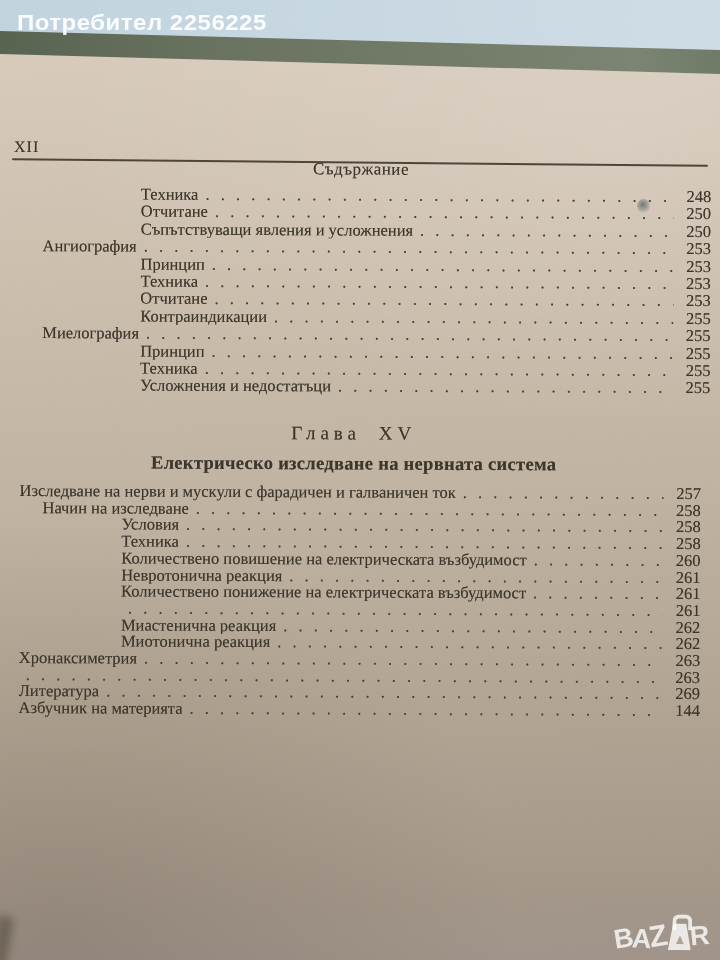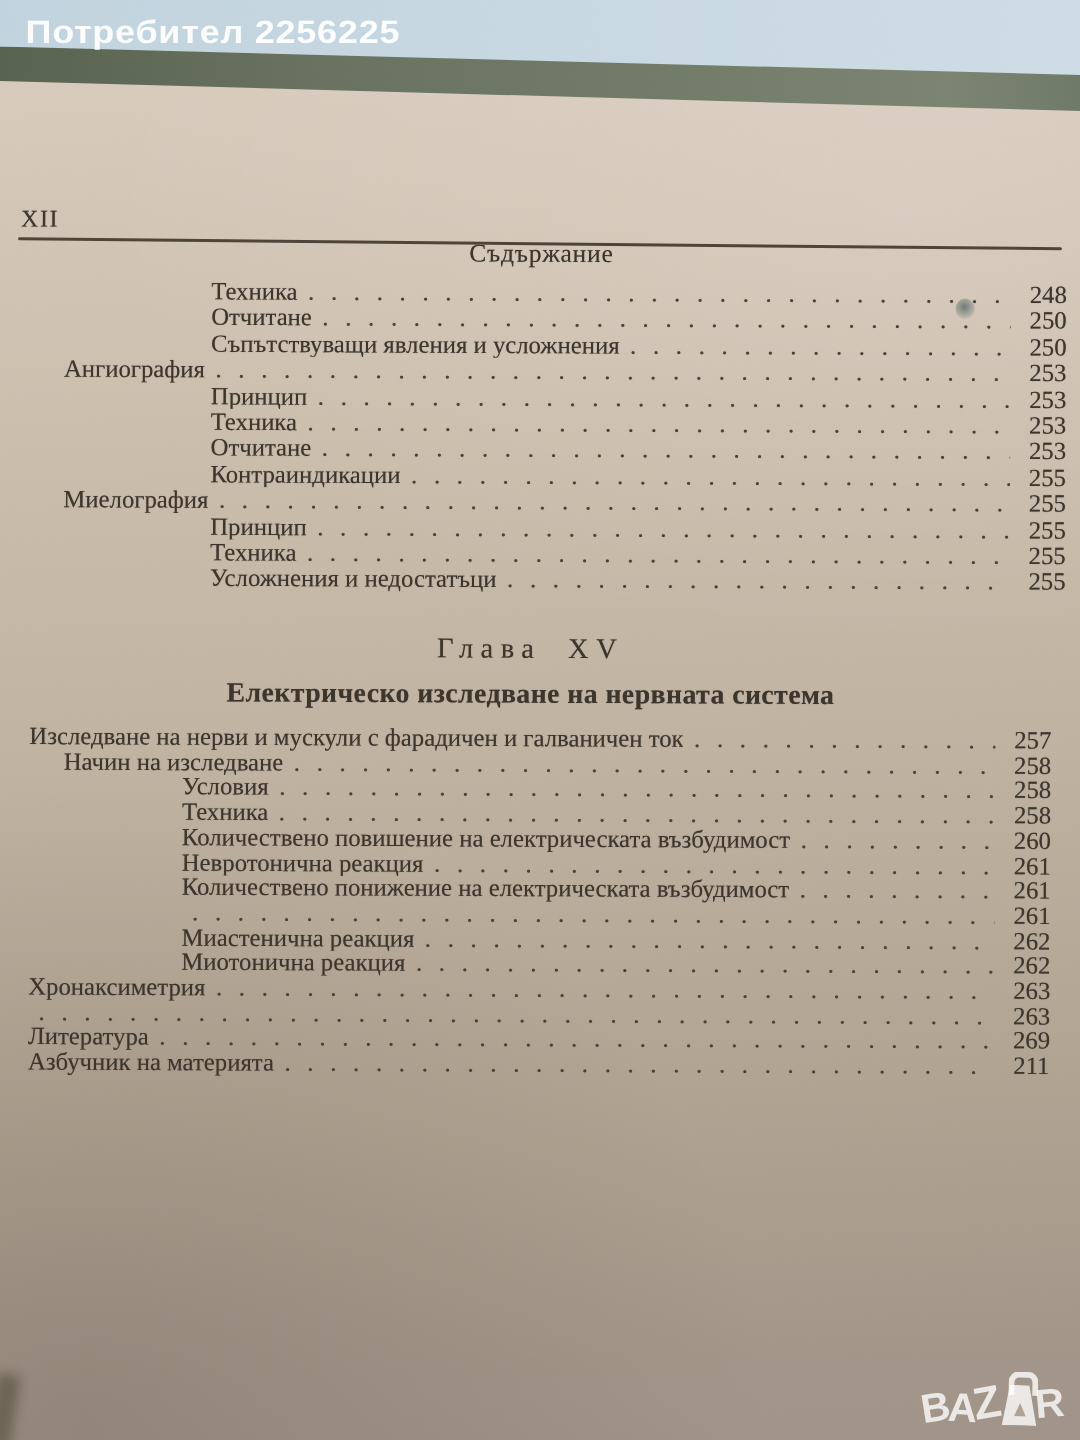--- a/index.html
+++ b/index.html
@@ -212,21 +212,21 @@
     <span class="toc-page">263</span>
   </div>
           <div class="toc-row i0">
     <span class="toc-label">Литература</span>
     <span class="toc-leader"></span>
     <span class="toc-page">269</span>
   </div>
           <div class="toc-row i0">
     <span class="toc-label">Азбучник на материята</span>
     <span class="toc-leader"></span>
-    <span class="toc-page">211</span>
+    <span class="toc-page">144</span>
   </div>
         </div>
     </div>
     <div class="ink-blot"></div>
     <div class="corner-shadow"></div>
   </div>
 
   <svg class="grain" xmlns="http://www.w3.org/2000/svg">
     <filter id="grainf">
       <feTurbulence type="fractalNoise" baseFrequency="0.8" numOctaves="2" stitchTiles="stitch"></feTurbulence>

